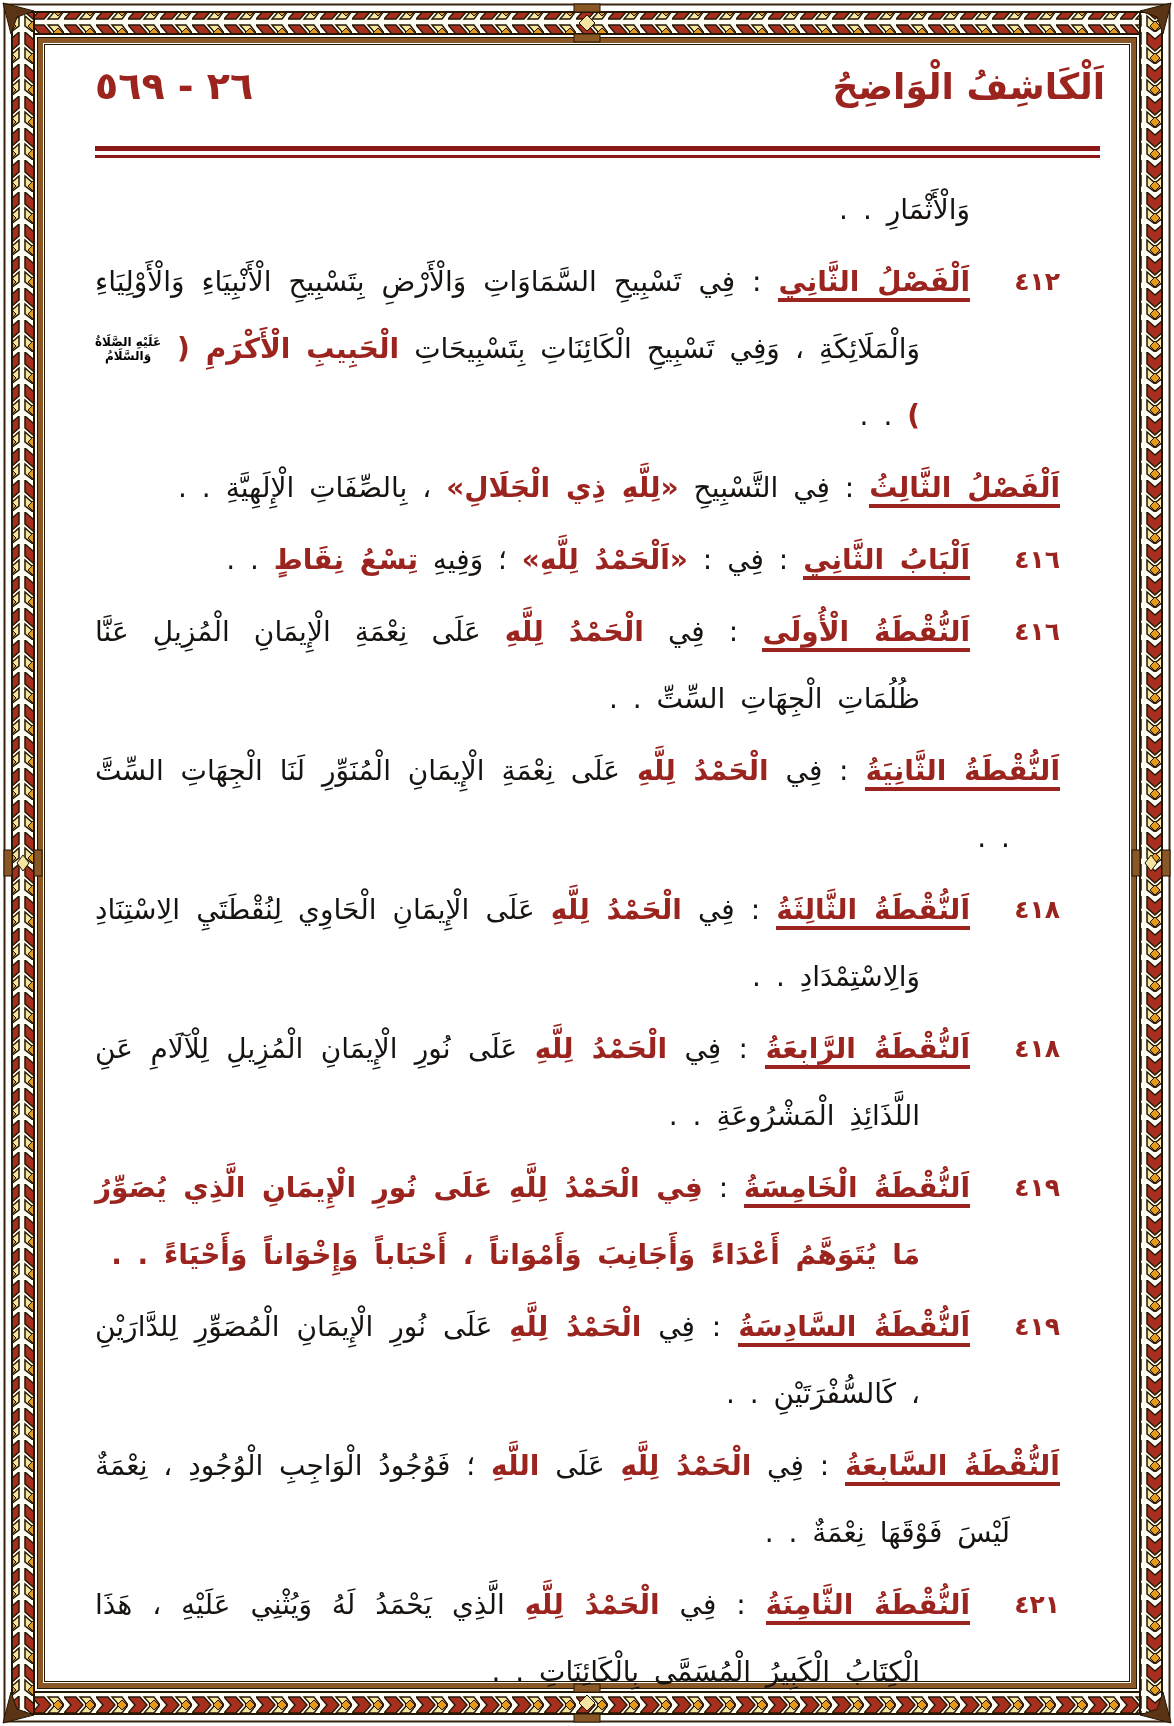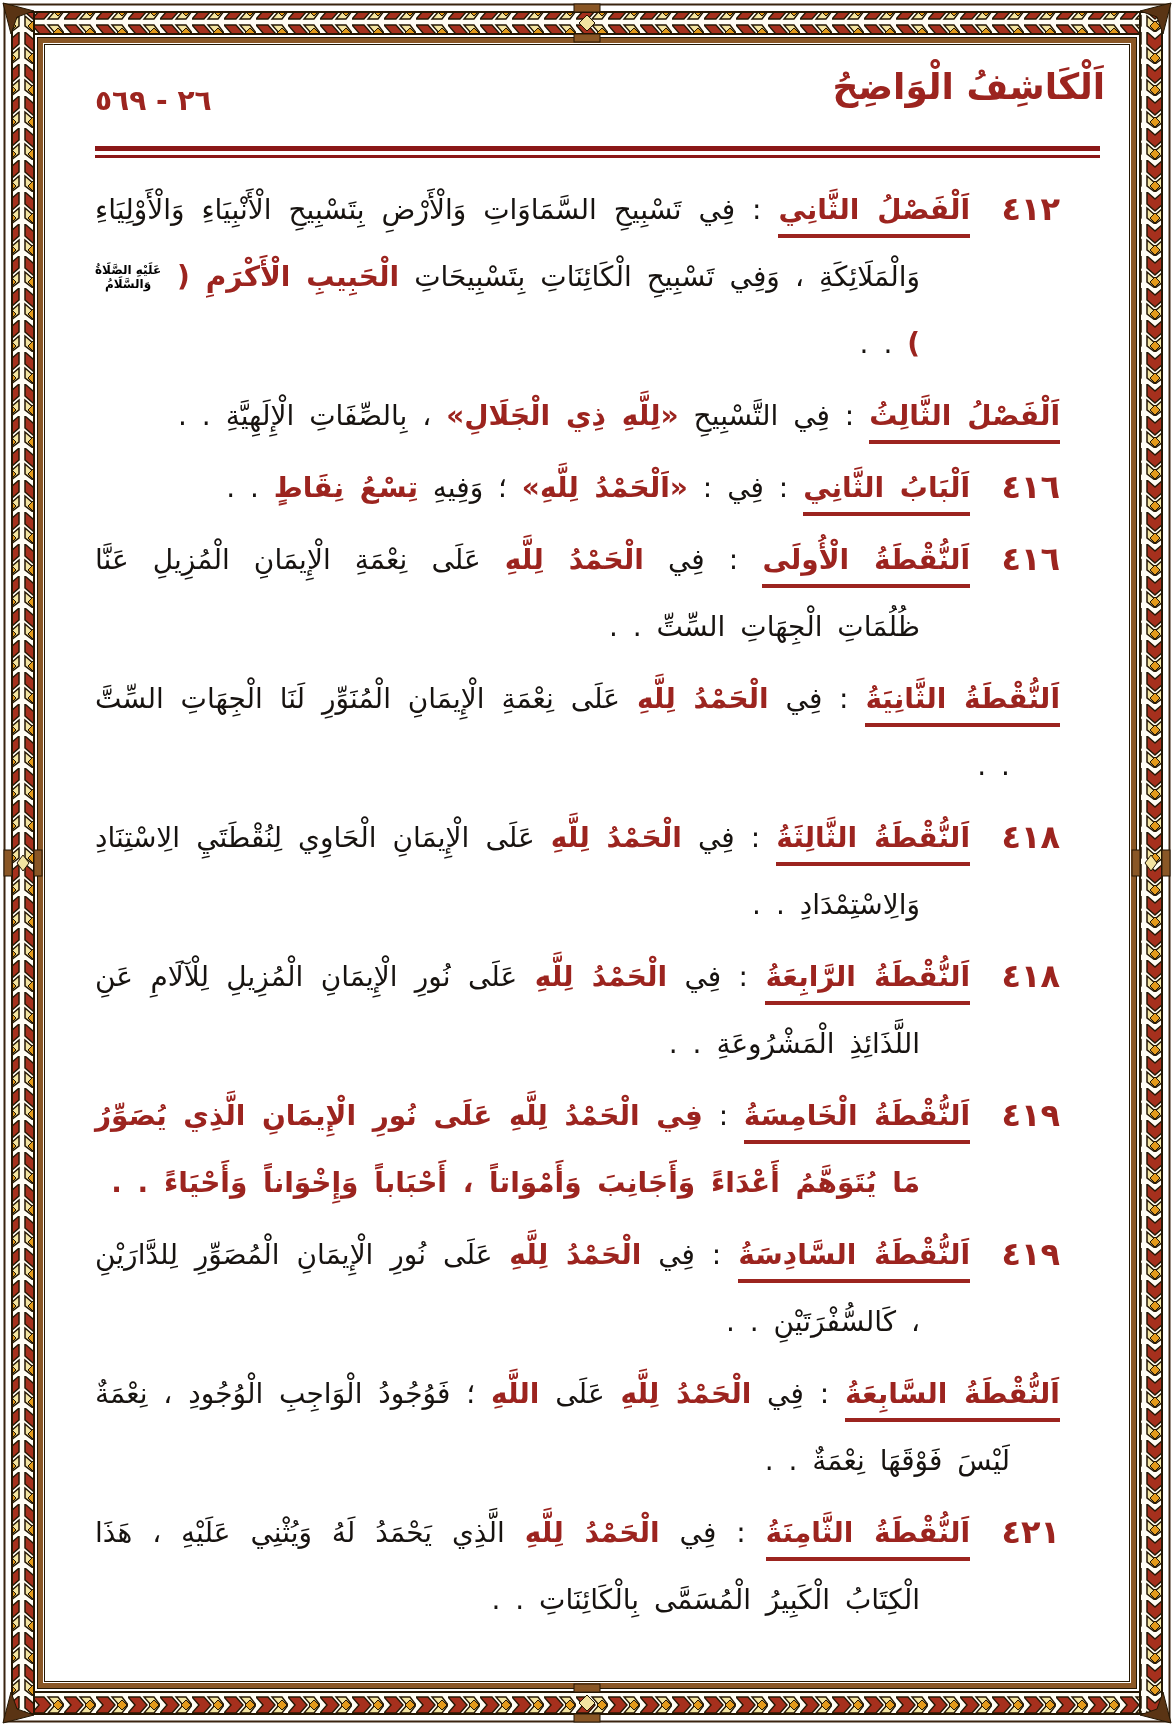--- a/index.html
+++ b/index.html
@@ -6,53 +6,53 @@
   .page{
     position:relative;
     width:1174px;height:1726px;
     background:#ffffff;
     overflow:hidden;
     font-family:"DejaVu Sans",sans-serif;
   }
   .border-svg{position:absolute;top:0;left:0;}
   .hdr{position:absolute;top:64px;left:95px;right:69px;height:60px;}
   .pageno{
-    position:absolute;left:0;top:20px;
-    font-size:28px;font-weight:bold;color:#9C241F;
+    position:absolute;left:0;top:0;
+    font-size:38px;font-weight:bold;color:#9C241F;
     direction:rtl;white-space:nowrap;
   }
   .booktitle{
     position:absolute;left:0;right:0;top:2px;
     text-align:right;font-size:36px;font-weight:bold;color:#9C241F;
     direction:rtl;
   }
   .rule{
     position:absolute;top:146px;left:95px;width:1005px;height:4px;
     border-top:5px solid #8B1717;border-bottom:3px solid #8B1717;
   }
   .entries{
     position:absolute;top:176px;left:95px;width:965px;
     direction:rtl;
   }
   .entry{display:flex;column-gap:14px;margin-bottom:5px;}
   .num{
     flex:0 0 76px;
-    font-size:32px;font-weight:bold;color:#9C241F;
+    font-size:25px;font-weight:bold;color:#9C241F;
     line-height:67px;text-align:right;
   }
   .txt{
     flex:1;
     font-size:28px;line-height:67px;color:#171310;
     text-align:justify;
     word-spacing:6px;
     padding-right:50px;text-indent:-50px;
   }
   .title{
     color:#9C241F;font-weight:bold;
-    border-bottom:4px solid #9C241F;padding-bottom:8px;margin-top:16px;
+    border-bottom:4px solid #9C241F;padding-bottom:0;margin-top:16px;
   }
   .red{color:#9C241F;font-weight:bold;}
   .black{color:#171310;}
   .salut{
     display:inline-block;vertical-align:middle;
     font-size:12px;line-height:1.15;font-weight:bold;
     color:#000000;text-align:center;
     text-indent:0;word-spacing:0;
   }
 </style>
@@ -108,20 +108,24 @@
   </svg>
 
   <div class="hdr">
     <div class="pageno">٢٦ - ٥٦٩</div>
     <div class="booktitle">اَلْكَاشِفُ الْوَاضِحُ</div>
   </div>
   <div class="rule"></div>
 
   <div class="entries">
       <div class="entry">
+        <div class="num"></div>
+        <div class="txt"><span class="black">وَالْأَثْمَارِ . .</span></div>
+      </div>
+      <div class="entry">
         <div class="num">٤١٢</div>
         <div class="txt"><span class="title">اَلْفَصْلُ الثَّانِي</span><span class="black"> : فِي تَسْبِيحِ السَّمَاوَاتِ وَالْأَرْضِ بِتَسْبِيحِ الْأَنْبِيَاءِ وَالْأَوْلِيَاءِ وَالْمَلَائِكَةِ ، وَفِي تَسْبِيحِ الْكَائِنَاتِ بِتَسْبِيحَاتِ </span><span class="red">الْحَبِيبِ الْأَكْرَمِ</span><span class="red"> ( </span><span class="salut"><span>عَلَيْهِ الصَّلَاةُ</span><br><span>وَالسَّلَامُ</span></span><span class="red"> )</span><span class="black"> . .</span></div>
       </div>
       <div class="entry">
         <div class="txt"><span class="title">اَلْفَصْلُ الثَّالِثُ</span><span class="black"> : فِي التَّسْبِيحِ </span><span class="red">«لِلَّهِ ذِي الْجَلَالِ»</span><span class="black"> ، بِالصِّفَاتِ الْإِلَهِيَّةِ . .</span></div>
       </div>
       <div class="entry">
         <div class="num">٤١٦</div>
         <div class="txt"><span class="title">اَلْبَابُ الثَّانِي</span><span class="black"> : فِي : </span><span class="red">«اَلْحَمْدُ لِلَّهِ»</span><span class="black"> ؛ وَفِيهِ </span><span class="red">تِسْعُ نِقَاطٍ</span><span class="black"> . .</span></div>
       </div>

